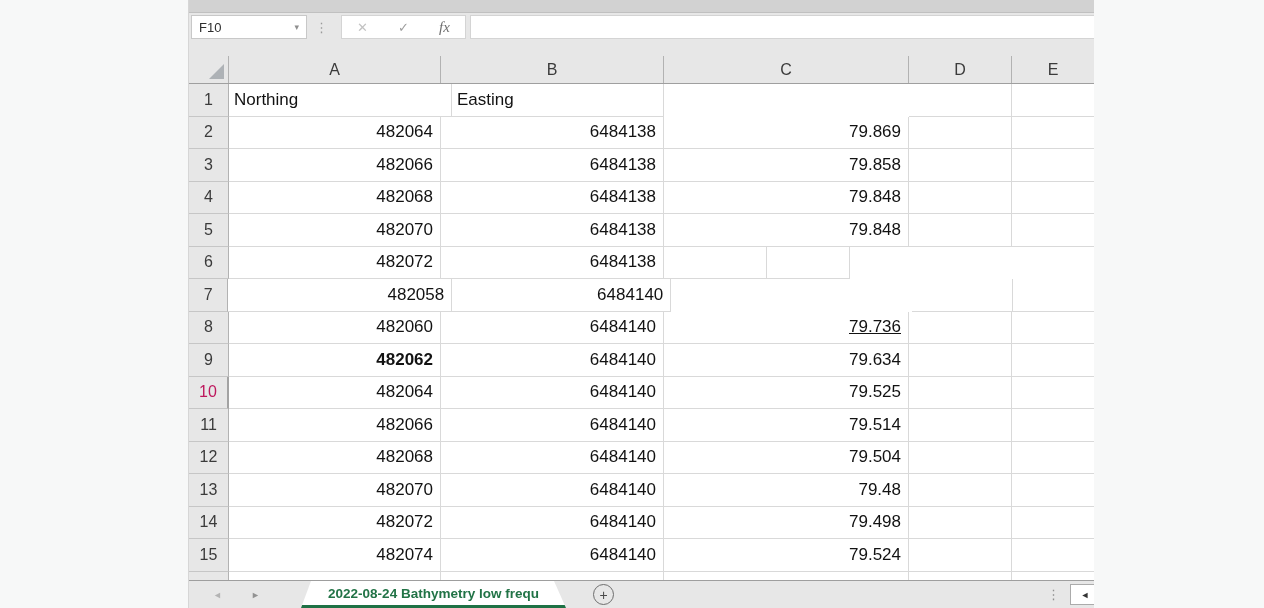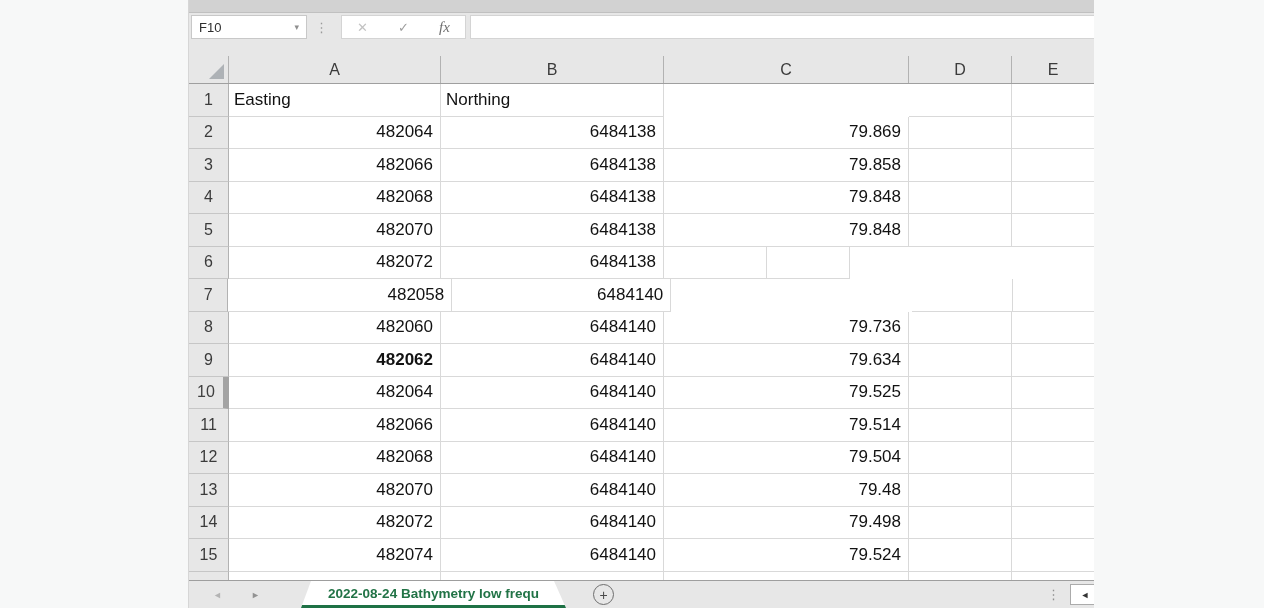--- a/index.html
+++ b/index.html
@@ -37,21 +37,21 @@
     border-left:15px solid transparent;border-bottom:15px solid #aeb2b6;}
   .col-h{display:flex;align-items:center;justify-content:center;font-size:16px;color:#3b3b3b;
     border-right:1px solid #b2b2b2;height:100%;box-sizing:border-box;background:#e7e7e7;}
 
   
   .rows{position:absolute;left:0;top:84px;width:906px;height:496px;overflow:hidden;background:#fff;}
   .row{display:flex;height:32.5px;}
   .row-num{width:40px;height:32.5px;display:flex;align-items:center;justify-content:center;
     font-size:16px;color:#3b3b3b;background:#e7e7e7;border-right:1px solid #b2b2b2;
     border-bottom:1px solid #c6c6c6;box-sizing:border-box;}
-  .row-num.active{color:#404040;border-right:6px solid #a3a3a3;}
+  .row-num.active{color:#be185d;border-right:2px solid #a3a3a3;}
   .cell{height:32.5px;border-right:1px solid #d9d9d9;border-bottom:1px solid #d9d9d9;
     display:flex;align-items:center;justify-content:flex-end;padding:0 7px;font-size:17px;
     color:#121212;box-sizing:border-box;background:#fff;}
   .row[data-align="left"] .cell{justify-content:flex-start;padding:0 0 0 5px;}
 
   
   .tab-bar{position:absolute;left:0;top:580px;width:906px;height:28px;background:#e7e7e7;
     border-top:1px solid #9e9e9e;box-sizing:border-box;}
   .nav-arrow{position:absolute;top:0;height:27px;display:flex;align-items:center;font-size:9px;}
   .nav-prev{left:24px;color:#b3b3b3;}
@@ -98,22 +98,22 @@
         <div class="col-h" style="width: 223px;">B</div>
         <div class="col-h" style="width: 245px;">C</div>
         <div class="col-h" style="width: 103px;">D</div>
         <div class="col-h" style="width: 83px;">E</div>
       </div>
 
     <div class="rows">
 
     <div class="row" data-align="left">
           <div class="row-num">1</div>
+          <div class="cell" style="width: 223px;">Northing</div>
           <div class="cell" style="width: 212px;">Easting</div>
-          <div class="cell" style="width: 223px;">Northing</div>
           <div class="cell" style="width: 245px; margin-top: 48px;">Z-Value</div>
           <div class="cell" style="width: 103px;"></div>
           <div class="cell" style="width: 83px;"></div>
         </div>
         <div class="row">
           <div class="row-num">2</div>
           <div class="cell" style="width: 212px;">482064</div>
           <div class="cell" style="width: 223px;">6484138</div>
           <div class="cell" style="width: 245px;">79.869</div>
           <div class="cell" style="width: 103px;"></div>
@@ -155,21 +155,21 @@
           <div class="cell" style="width: 228px;">482058</div>
           <div class="cell" style="width: 223px;">6484140</div>
           <div class="cell" style="width: 245px; margin-top: 44px;">79.838</div>
           <div class="cell" style="width: 103px;"></div>
           <div class="cell" style="width: 83px;"></div>
         </div>
         <div class="row">
           <div class="row-num">8</div>
           <div class="cell" style="width: 212px;">482060</div>
           <div class="cell" style="width: 223px;">6484140</div>
-          <div class="cell" style="width: 245px;">79.736</div>
+          <div class="cell" style="width: 245px; text-decoration: underline;">79.736</div>
           <div class="cell" style="width: 103px;"></div>
           <div class="cell" style="width: 83px;"></div>
         </div>
         <div class="row">
           <div class="row-num">9</div>
           <div class="cell" style="width: 212px; font-weight: bold;">482062</div>
           <div class="cell" style="width: 223px;">6484140</div>
           <div class="cell" style="width: 245px;">79.634</div>
           <div class="cell" style="width: 103px;"></div>
           <div class="cell" style="width: 83px;"></div>

